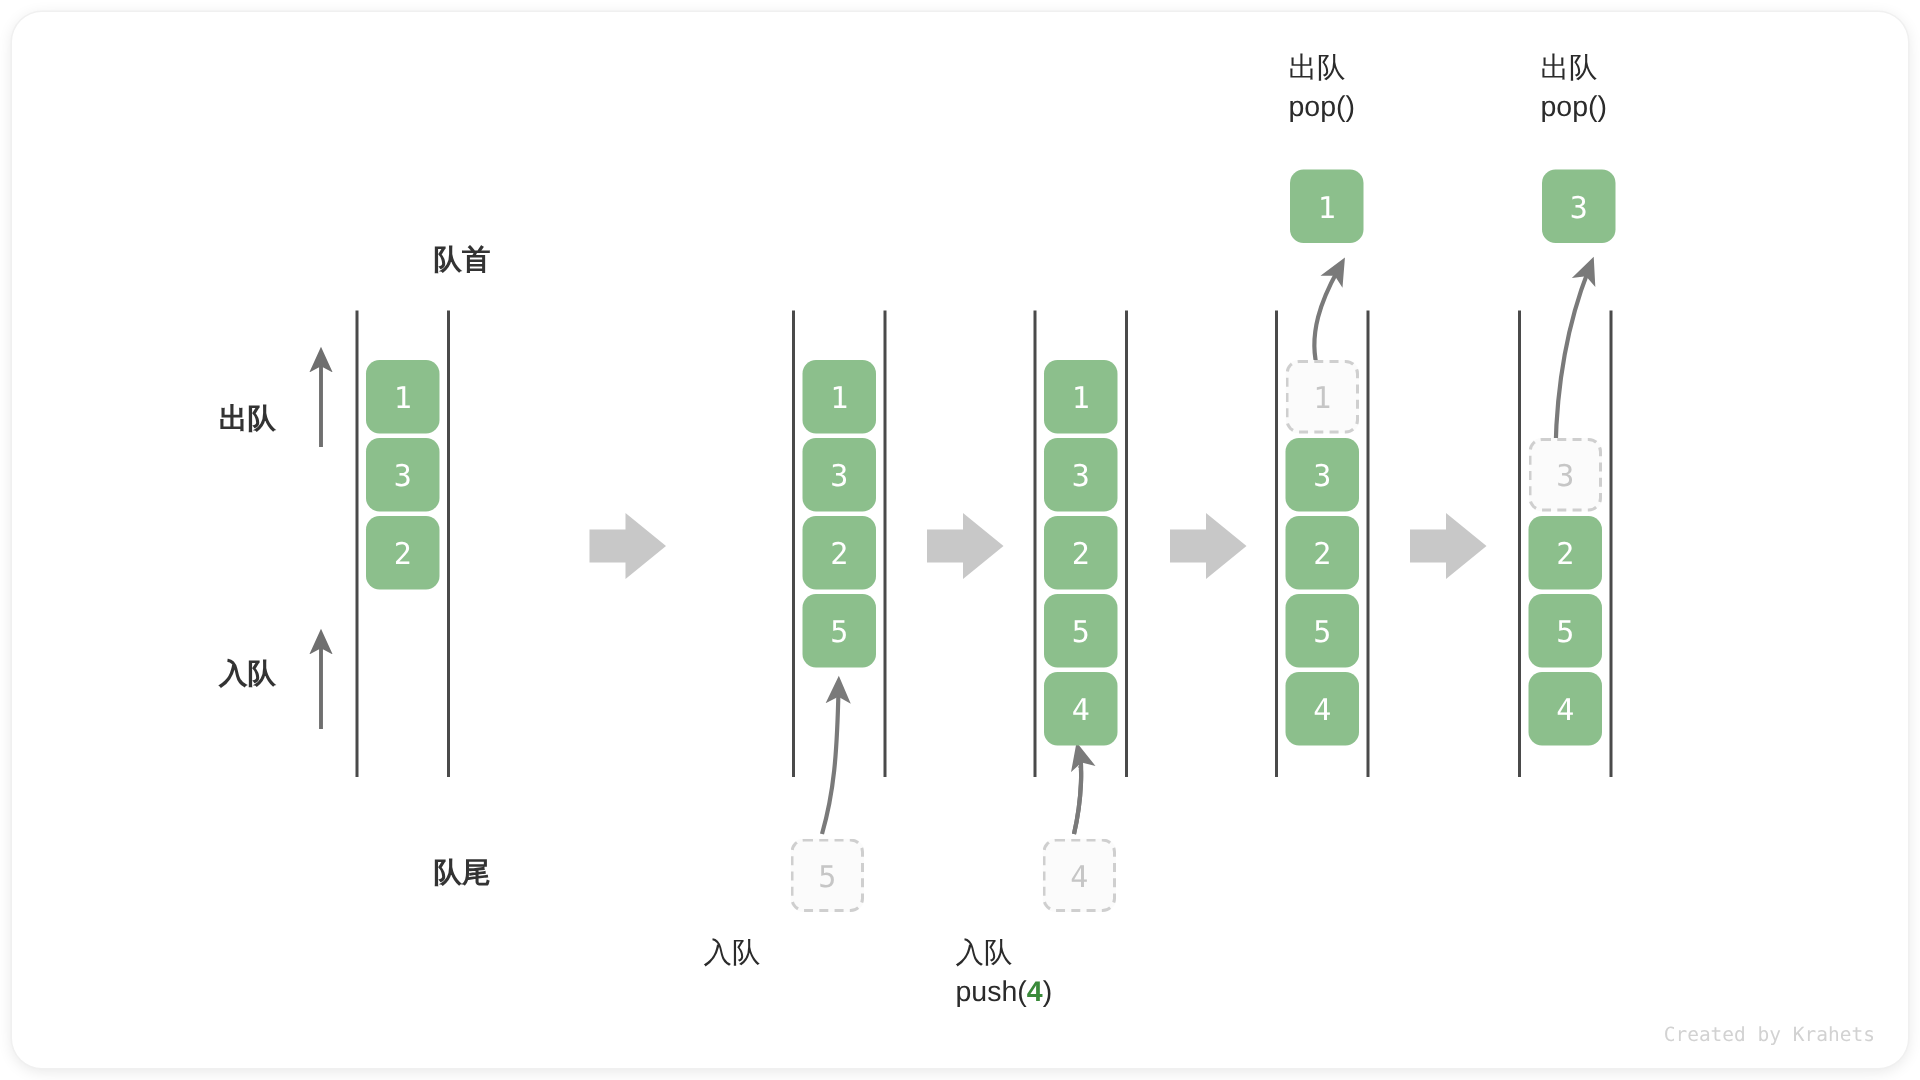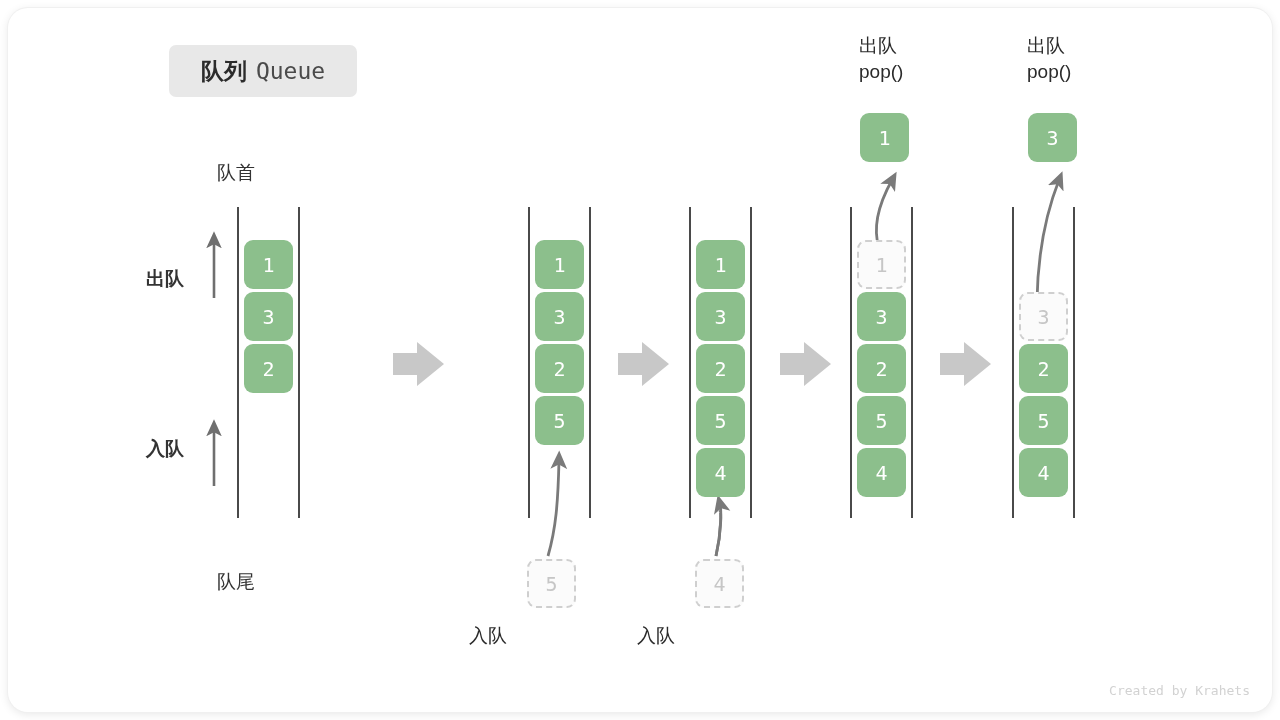--- a/index.html
+++ b/index.html
@@ -6,21 +6,21 @@
   body{width:1280px;height:720px;font-family:"Liberation Sans","DejaVu Sans",sans-serif;}
   .card{position:absolute;left:8px;top:8px;width:1264px;height:704px;background:#fff;border-radius:20px;
         box-shadow:0 0 0 1px #f0f0f0, 0 2px 10px rgba(0,0,0,.10);overflow:hidden;}
   .stage{position:absolute;left:0;top:0;width:1264px;height:704px;}
 
   .title-badge{position:absolute;left:161px;top:37px;width:188px;height:52px;background:#e8e8e8;border-radius:7px;
        display:flex;align-items:center;justify-content:center;gap:9px;}
   .title-cn{font-size:23px;font-weight:bold;color:#2b2b2b;}
   .title-en{font-size:23px;color:#4a4a4a;font-family:"DejaVu Sans Mono","Liberation Mono",monospace;}
 
-  .hdr{position:absolute;font-size:19px;font-weight:normal;color:#333;text-align:left;}
+  .hdr{position:absolute;font-size:19px;font-weight:bold;color:#333;text-align:right;}
 
   .col{position:absolute;}
   .rail{position:absolute;top:0;width:2px;background:#4a4a4a;}
   .rail.l{left:0;}
   .rail.r{right:0;}
 
   .cell{position:absolute;width:49px;height:49px;border-radius:9px;background:#8cbf8c;
         display:flex;align-items:center;justify-content:center;color:#fff;font-size:20px;
         font-family:"DejaVu Sans Mono","Liberation Mono",monospace;}
   .cell.ghost{background:#fbfbfb;border:2px dashed #cfcfcf;color:#c6c6c6;width:45px;height:45px;}
@@ -35,24 +35,20 @@
   .wm{position:absolute;right:22px;bottom:14px;font-family:"DejaVu Sans Mono","Liberation Mono",monospace;
       font-size:13px;color:#d2d2d2;}
   svg{position:absolute;left:0;top:0;overflow:visible;}
 </style>
 </head>
 <body>
 
 <div class="card">
   <div class="stage">
 
-    <div class="title-badge">
-      <span class="title-cn">队列</span>
-      <span class="title-en">Queue</span>
-    </div>
 
     <div class="hdr" style="left:209px;top:152px;width:110px;">队首</div>
     <div class="hdr" style="left:209px;top:561px;width:110px;">队尾</div>
 
     <div class="sidelbl" style="left:138px;top:258px;">出队</div>
     <div class="sidelbl" style="left:138px;top:428px;">入队</div>
 
     <svg width="1264" height="704">
       <defs>
         <marker id="thinHead" markerWidth="7" markerHeight="7" refX="3.2" refY="3.4" orient="auto">
@@ -136,20 +132,21 @@
     </div>
 
     <div class="cell ghost" style="position:absolute;left:519px;top:551px;">5</div>
     <div class="opbox" style="left:461px;top:615px;width:160px;text-align:left;">
       <div class="cn">入队</div>
     </div>
 
     <div class="cell ghost" style="position:absolute;left:687px;top:551px;">4</div>
     <div class="opbox" style="left:629px;top:615px;width:160px;text-align:left;">
       <div class="cn">入队</div>
+      <div class="code"><span>push(</span><span class="num">4</span><span>)</span></div>
     </div>
 
     <div class="opbox" style="left:851px;top:25px;width:130px;text-align:left;">
       <div class="cn">出队</div>
       <div class="code">pop()</div>
     </div>
     <div class="cell" style="position:absolute;left:852px;top:105px;">1</div>
 
     <div class="opbox" style="left:1019px;top:25px;width:130px;text-align:left;">
       <div class="cn">出队</div>

